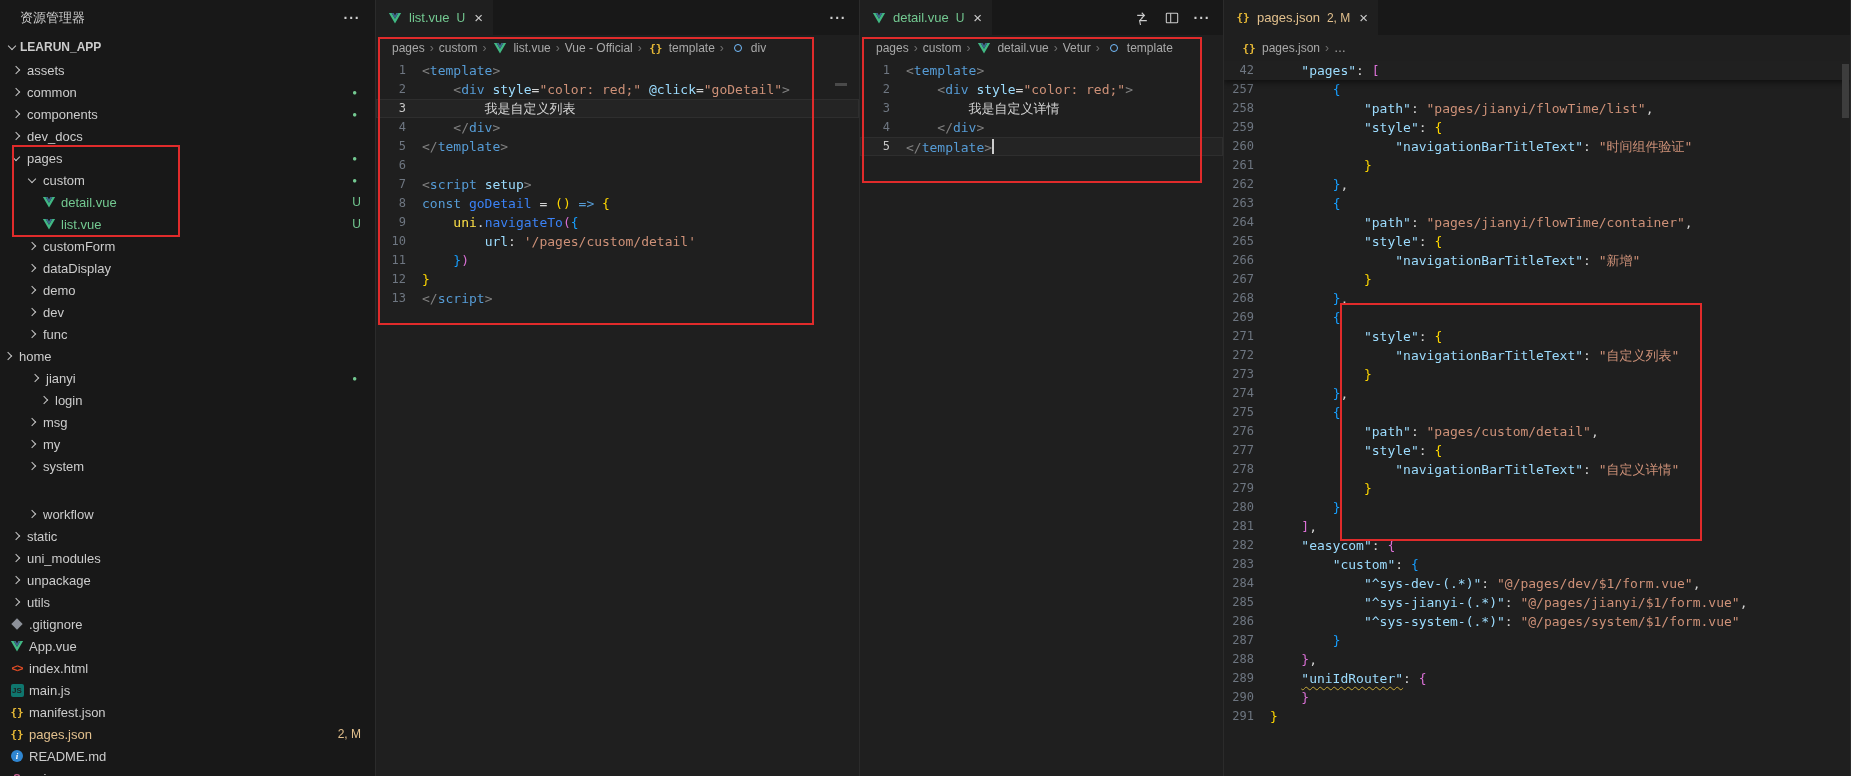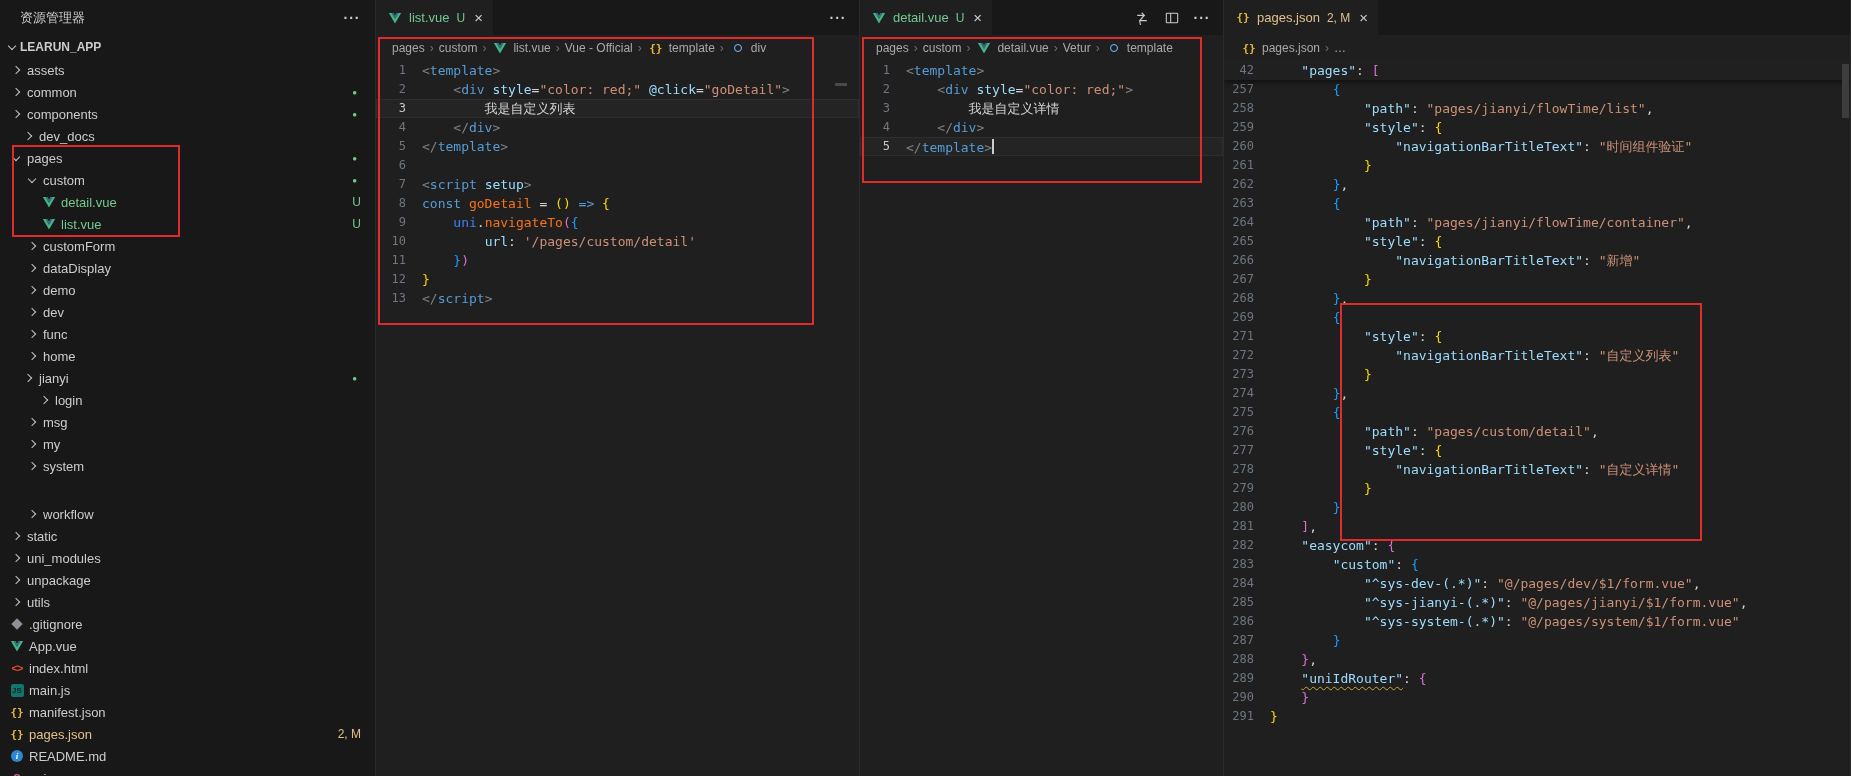--- a/index.html
+++ b/index.html
@@ -56,22 +56,22 @@
   .cl.cur{background:#242424;box-shadow:inset 0 0 0 1px #2e2e2e}
   .cl.cur .ln{color:#c6c6c6}
   .cl.sticky{background:#202020;box-shadow:0 3px 5px rgba(0,0,0,.45);position:relative;z-index:3}
 
   .tk-x{color:#d4d4d4}
   .tk-p{color:#808080}
   .tk-t{color:#569cd6}
   .tk-a{color:#9cdcfe}
   .tk-s{color:#ce9178}
   .tk-k{color:#569cd6}
-  .tk-f{color:#f97316}
-  .tk-v{color:#3b82f6}
+  .tk-f{color:#3b82f6}
+  .tk-v{color:#fde047}
   .tk-b1{color:#ffd700}
   .tk-b2{color:#da70d6}
   .tk-b3{color:#179fff}
   .tk-aw{color:#9cdcfe;text-decoration-line:underline;text-decoration-style:wavy;text-decoration-color:#c7a93a;text-decoration-thickness:1px;text-underline-offset:3px}
   .cursor{display:inline-block;width:2px;height:15px;background:#cccccc;transform:translateY(2px)}
 
   
   .redbox{position:absolute;border:2px solid #e02b2b;pointer-events:none;z-index:6}
   #box-explorer{left:12px;top:145px;width:168px;height:92px}
   #box-p0{left:2px;top:37px;width:436px;height:288px}
@@ -104,21 +104,21 @@
         <div class="tree-row" style="padding-left: 8px;">
           <span class="chev"></span>
           <span class="lbl">common</span>
           <span class="dot">●</span>
         </div>
         <div class="tree-row" style="padding-left: 8px;">
           <span class="chev"></span>
           <span class="lbl">components</span>
           <span class="dot">●</span>
         </div>
-        <div class="tree-row" style="padding-left: 20px;">
+        <div class="tree-row" style="padding-left: 8px;">
           <span class="chev"></span>
           <span class="lbl">dev_docs</span>
         </div>
         <div class="tree-row" style="padding-left: 8px;">
           <span class="chev down"></span>
           <span class="lbl">pages</span>
           <span class="dot">●</span>
         </div>
         <div class="tree-row" style="padding-left: 24px;">
           <span class="chev down"></span>
@@ -158,25 +158,25 @@
           <span class="lbl">demo</span>
         </div>
         <div class="tree-row" style="padding-left: 24px;">
           <span class="chev"></span>
           <span class="lbl">dev</span>
         </div>
         <div class="tree-row" style="padding-left: 24px;">
           <span class="chev"></span>
           <span class="lbl">func</span>
         </div>
-        <div class="tree-row" style="padding-left: 24px;">
+        <div class="tree-row" style="">
           <span class="chev"></span>
           <span class="lbl">home</span>
         </div>
-        <div class="tree-row" style="padding-left: 20px;">
+        <div class="tree-row" style="padding-left: 20px; margin-left: 7px;">
           <span class="chev"></span>
           <span class="lbl">jianyi</span>
           <span class="dot">●</span>
         </div>
         <div class="tree-row" style="padding-left: 36px;">
           <span class="chev"></span>
           <span class="lbl">login</span>
         </div>
         <div class="tree-row" style="padding-left: 24px;">
           <span class="chev"></span>

